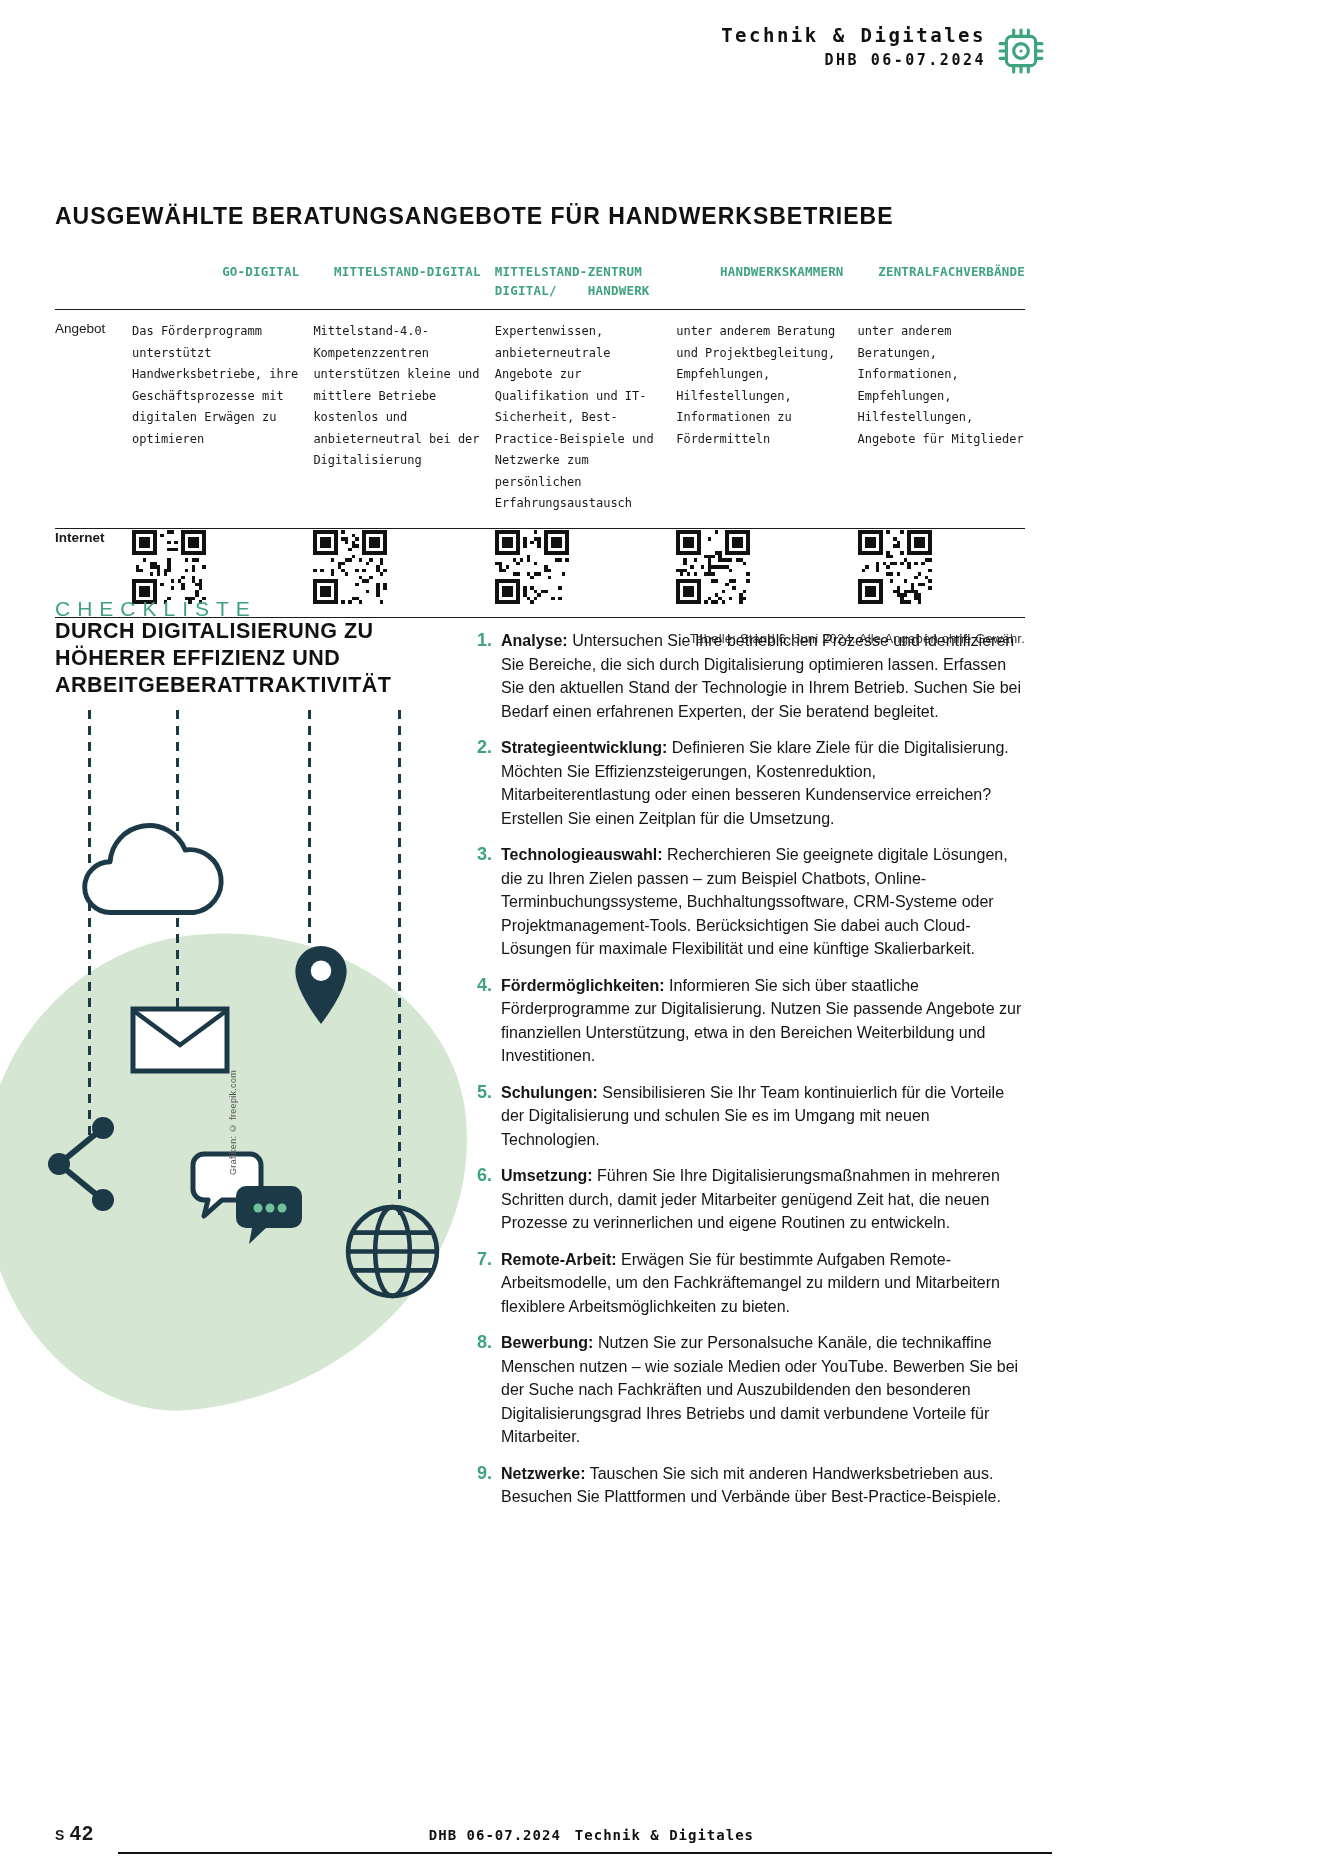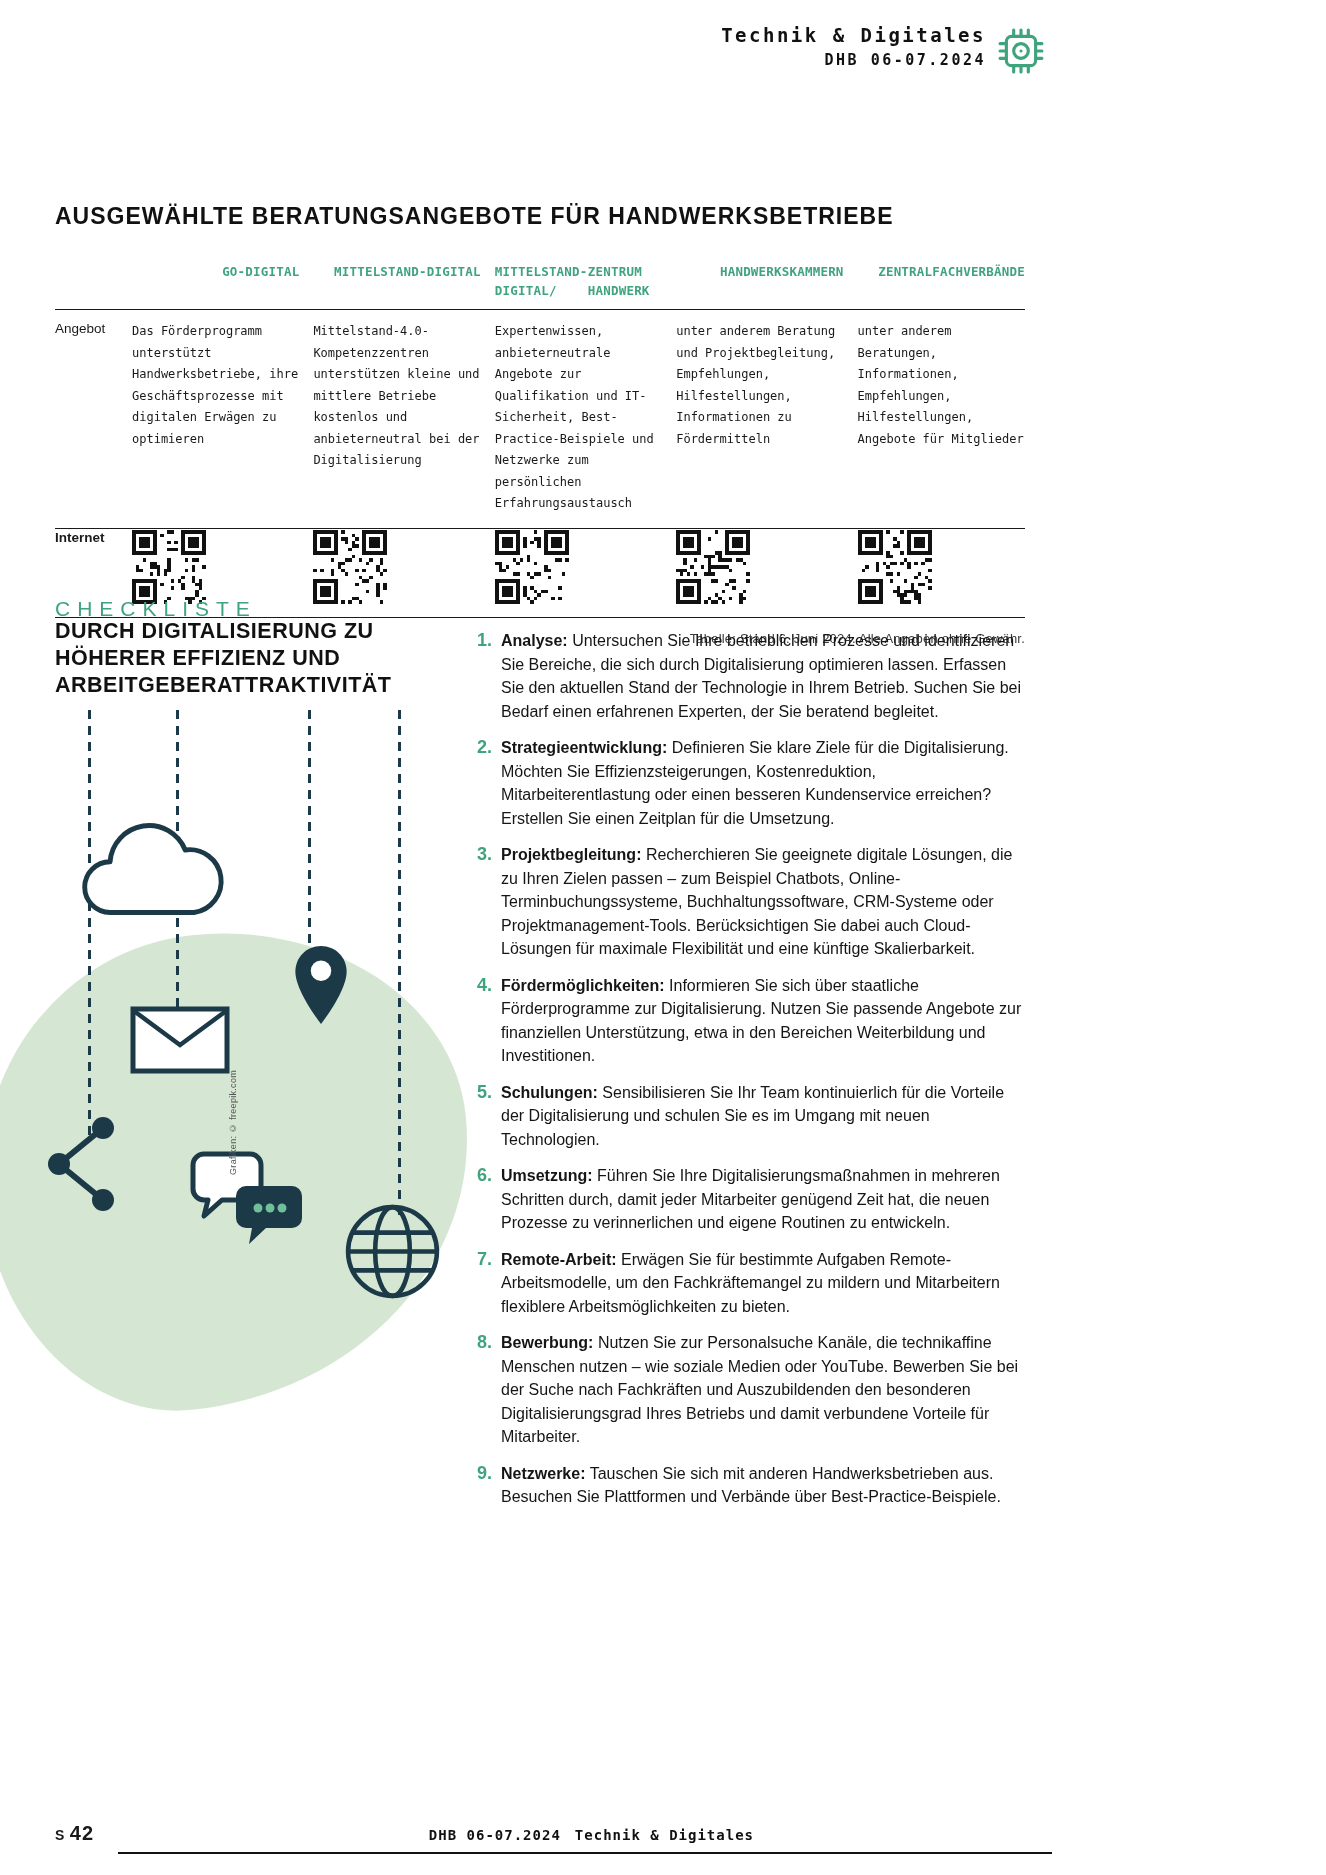--- a/index.html
+++ b/index.html
@@ -563,21 +563,21 @@
       <p class="item-text"><span class="item-lead">Analyse:</span>
         <span>Untersuchen Sie Ihre betrieblichen Prozesse und identifizieren Sie Bereiche, die sich durch Digitalisierung optimieren lassen. Erfassen Sie den aktuellen Stand der Technologie in Ihrem Betrieb. Suchen Sie bei Bedarf einen erfahrenen Experten, der Sie beratend begleitet.</span></p>
     </div>
     <div class="item">
       <div class="item-num">2.</div>
       <p class="item-text"><span class="item-lead">Strategieentwicklung:</span>
         <span>Definieren Sie klare Ziele für die Digitalisierung. Möchten Sie Effizienzsteigerungen, Kostenreduktion, Mitarbeiterentlastung oder einen besseren Kundenservice erreichen? Erstellen Sie einen Zeitplan für die Umsetzung.</span></p>
     </div>
     <div class="item">
       <div class="item-num">3.</div>
-      <p class="item-text"><span class="item-lead">Projektbegleitung:</span>
+      <p class="item-text"><span class="item-lead">Technologieauswahl:</span>
         <span>Recherchieren Sie geeignete digitale Lösungen, die zu Ihren Zielen passen – zum Beispiel Chatbots, Online-Terminbuchungssysteme, Buchhaltungssoftware, CRM-Systeme oder Projektmanagement-Tools. Berücksichtigen Sie dabei auch Cloud-Lösungen für maximale Flexibilität und eine künftige Skalierbarkeit.</span></p>
     </div>
     <div class="item">
       <div class="item-num">4.</div>
       <p class="item-text"><span class="item-lead">Fördermöglichkeiten:</span>
         <span>Informieren Sie sich über staatliche Förderprogramme zur Digitalisierung. Nutzen Sie passende Angebote zur finanziellen Unterstützung, etwa in den Bereichen Weiterbildung und Investitionen.</span></p>
     </div>
     <div class="item">
       <div class="item-num">5.</div>
       <p class="item-text"><span class="item-lead">Schulungen:</span>

